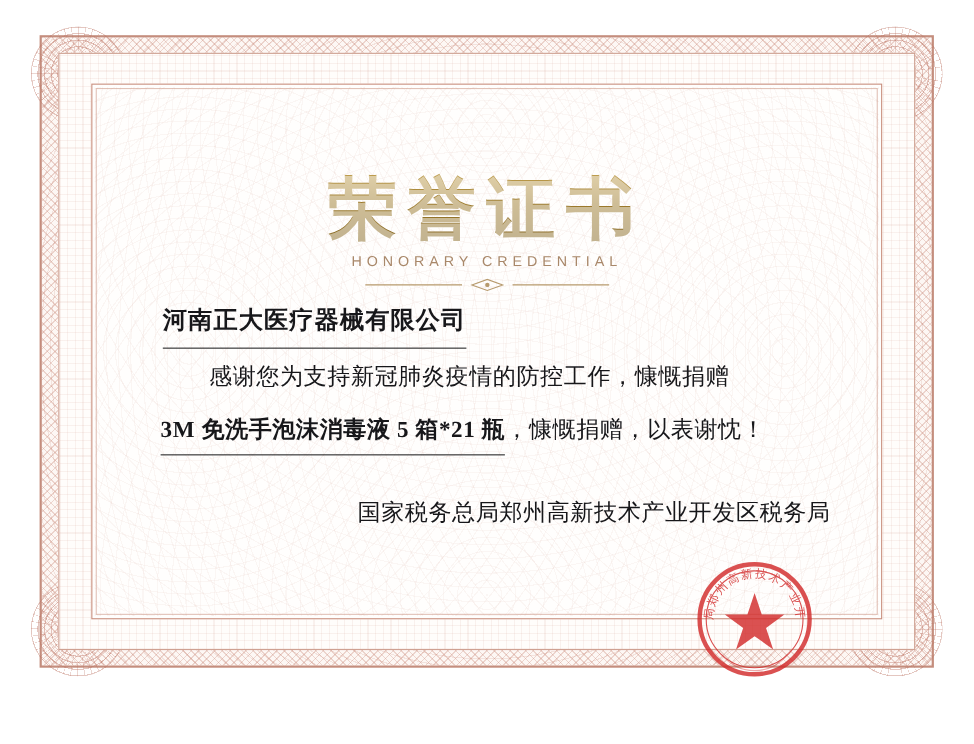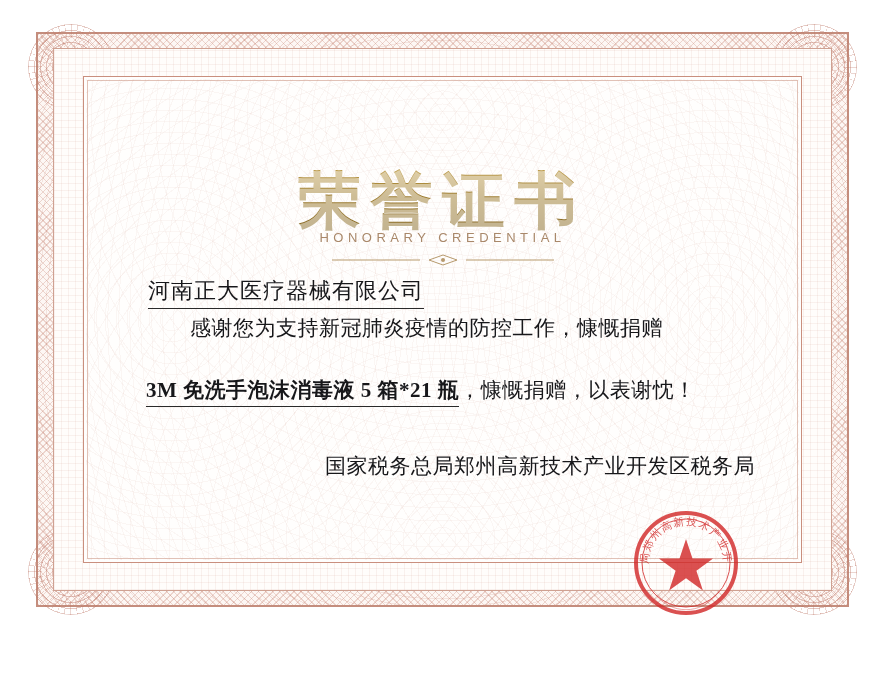--- a/index.html
+++ b/index.html
@@ -186,21 +186,20 @@
     font-family: "Liberation Serif", "DejaVu Serif", serif;
     font-size: 62px;
     font-weight: bold;
     letter-spacing: 10px;
     color: #9a7a2f;
     background: linear-gradient(180deg, #cbab5c 0%, #9c7a2c 45%, #7d5f1c 100%);
     -webkit-background-clip: text;
     background-clip: text;
     -webkit-text-fill-color: transparent;
     text-shadow: 0 1px 0 rgba(255,255,255,0.5);
-    margin-top: 11px;
   }
 
   .subtitle {
     position: absolute;
     left: 0;
     top: 140px;
     width: 685px;
     text-align: center;
     font-family: "Liberation Sans", sans-serif;
     font-size: 13px;
@@ -217,49 +216,49 @@
   }
 
   .recipient {
     position: absolute;
     left: 48px;
     top: 186px;
     font-size: 22px;
     color: #17171a;
     letter-spacing: 1px;
     border-bottom: 1px solid #2a2a2a;
-    padding-bottom: 2px;
+    padding-bottom: 10px;
     font-family: "Liberation Serif", "DejaVu Serif", serif;
-    font-weight: 400;
+    font-weight: 700;
   }
 
   .line1 {
     position: absolute;
     left: 46px;
-    top: 224px;
+    top: 238px;
     width: 640px;
     font-size: 21px;
     color: #17171a;
     letter-spacing: 0.5px;
     text-align: left;
     text-indent: 44px;
   }
 
   .line2 {
     position: absolute;
     left: 46px;
     top: 286px;
     width: 640px;
     font-size: 21px;
     color: #17171a;
     letter-spacing: 0.5px;
   }
   .line2 .donation {
     border-bottom: 1px solid #2a2a2a;
-    padding-bottom: 4px;
+    padding-bottom: 11px;
     font-weight: 600;
   }
 
   .issuer {
     position: absolute;
     left: 0;
     top: 362px;
     width: 655px;
     text-align: right;
     font-size: 21px;

